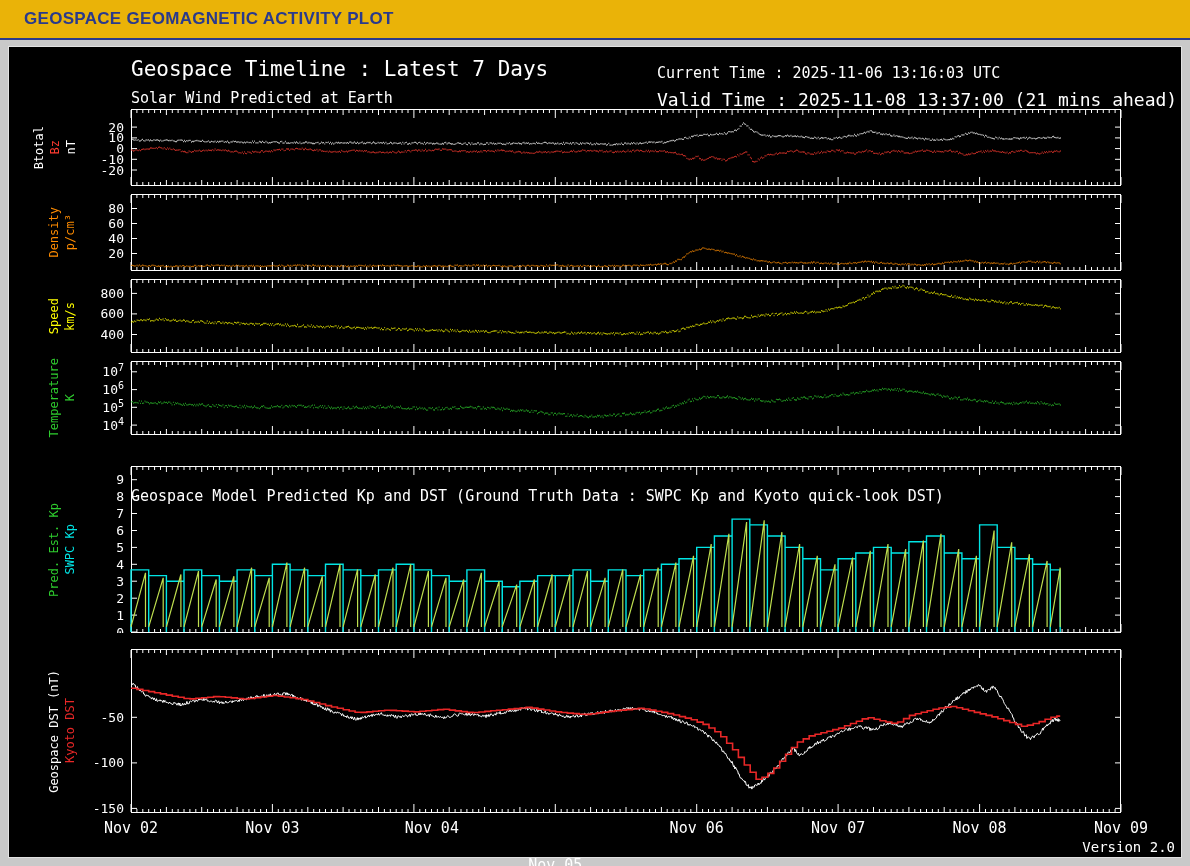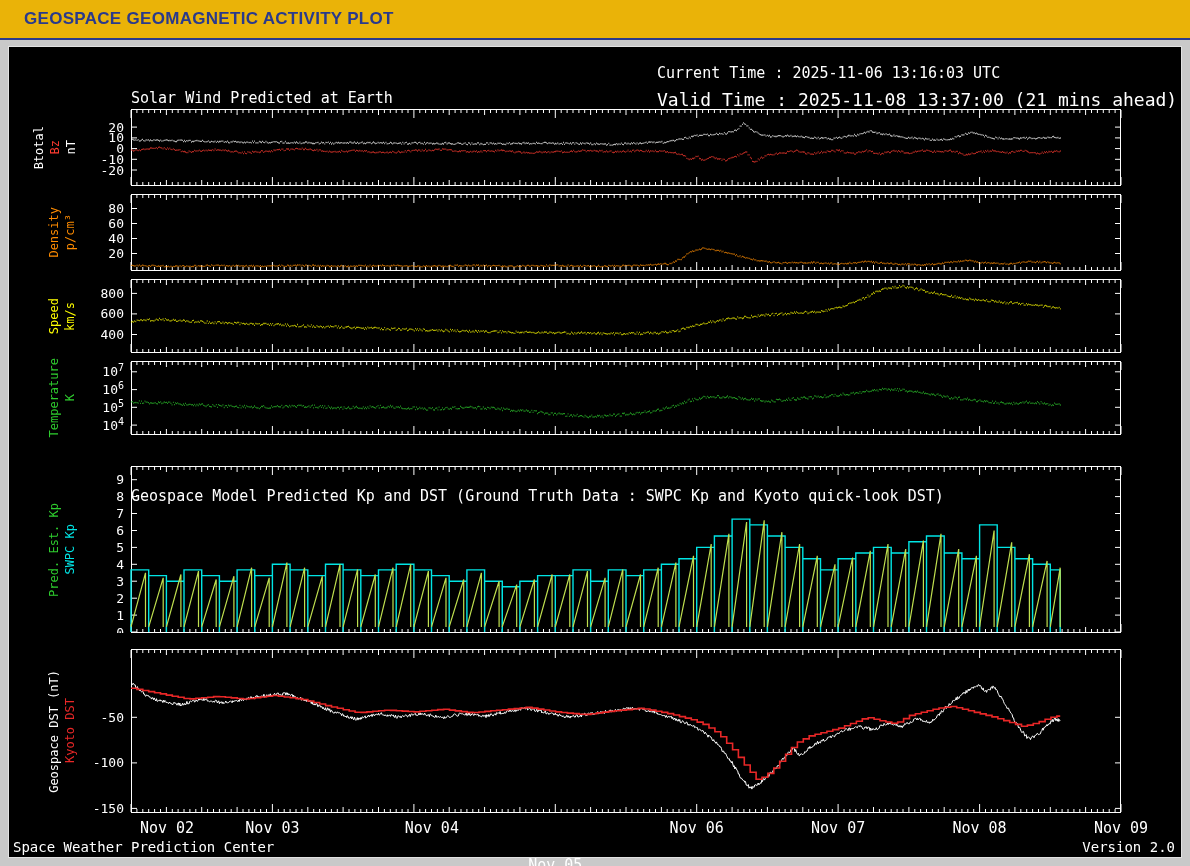--- a/index.html
+++ b/index.html
@@ -49,20 +49,21 @@
 </style>
 </head>
 <body>
 
 <div class="page">
   <header class="banner">
     <h1 class="banner-title">GEOSPACE GEOMAGNETIC ACTIVITY PLOT</h1>
   </header>
 
   <div class="plot-frame">
+    <div class="t plot-title">Geospace Timeline : Latest 7 Days</div>
     <div class="t current-time">Current Time : 2025-11-06 13:16:03 UTC</div>
     <div class="t solar-title">Solar Wind Predicted at Earth</div>
     <div class="t valid-time">Valid Time : 2025-11-08 13:37:00 (21 mins ahead)</div>
 
     <svg id="svg-bfield" class="panel" width="1174" height="77">
         <path d="M122.0 1v8M122.0 76v-8M127.9 1v3M127.9 76v-3M133.8 1v3M133.8 76v-3M139.7 1v3M139.7 76v-3M145.6 1v3M145.6 76v-3M151.5 1v3M151.5 76v-3M157.4 1v5M157.4 76v-5M163.3 1v3M163.3 76v-3M169.1 1v3M169.1 76v-3M175.0 1v3M175.0 76v-3M180.9 1v3M180.9 76v-3M186.8 1v3M186.8 76v-3M192.7 1v5M192.7 76v-5M198.6 1v3M198.6 76v-3M204.5 1v3M204.5 76v-3M210.4 1v3M210.4 76v-3M216.3 1v3M216.3 76v-3M222.2 1v3M222.2 76v-3M228.1 1v5M228.1 76v-5M234.0 1v3M234.0 76v-3M239.9 1v3M239.9 76v-3M245.7 1v3M245.7 76v-3M251.6 1v3M251.6 76v-3M257.5 1v3M257.5 76v-3M263.4 1v8M263.4 76v-8M269.3 1v3M269.3 76v-3M275.2 1v3M275.2 76v-3M281.1 1v3M281.1 76v-3M287.0 1v3M287.0 76v-3M292.9 1v3M292.9 76v-3M298.8 1v5M298.8 76v-5M304.7 1v3M304.7 76v-3M310.6 1v3M310.6 76v-3M316.5 1v3M316.5 76v-3M322.4 1v3M322.4 76v-3M328.3 1v3M328.3 76v-3M334.1 1v5M334.1 76v-5M340.0 1v3M340.0 76v-3M345.9 1v3M345.9 76v-3M351.8 1v3M351.8 76v-3M357.7 1v3M357.7 76v-3M363.6 1v3M363.6 76v-3M369.5 1v5M369.5 76v-5M375.4 1v3M375.4 76v-3M381.3 1v3M381.3 76v-3M387.2 1v3M387.2 76v-3M393.1 1v3M393.1 76v-3M399.0 1v3M399.0 76v-3M404.9 1v8M404.9 76v-8M410.8 1v3M410.8 76v-3M416.6 1v3M416.6 76v-3M422.5 1v3M422.5 76v-3M428.4 1v3M428.4 76v-3M434.3 1v3M434.3 76v-3M440.2 1v5M440.2 76v-5M446.1 1v3M446.1 76v-3M452.0 1v3M452.0 76v-3M457.9 1v3M457.9 76v-3M463.8 1v3M463.8 76v-3M469.7 1v3M469.7 76v-3M475.6 1v5M475.6 76v-5M481.5 1v3M481.5 76v-3M487.4 1v3M487.4 76v-3M493.2 1v3M493.2 76v-3M499.1 1v3M499.1 76v-3M505.0 1v3M505.0 76v-3M510.9 1v5M510.9 76v-5M516.8 1v3M516.8 76v-3M522.7 1v3M522.7 76v-3M528.6 1v3M528.6 76v-3M534.5 1v3M534.5 76v-3M540.4 1v3M540.4 76v-3M546.3 1v8M546.3 76v-8M552.2 1v3M552.2 76v-3M558.1 1v3M558.1 76v-3M564.0 1v3M564.0 76v-3M569.9 1v3M569.9 76v-3M575.7 1v3M575.7 76v-3M581.6 1v5M581.6 76v-5M587.5 1v3M587.5 76v-3M593.4 1v3M593.4 76v-3M599.3 1v3M599.3 76v-3M605.2 1v3M605.2 76v-3M611.1 1v3M611.1 76v-3M617.0 1v5M617.0 76v-5M622.9 1v3M622.9 76v-3M628.8 1v3M628.8 76v-3M634.7 1v3M634.7 76v-3M640.6 1v3M640.6 76v-3M646.5 1v3M646.5 76v-3M652.4 1v5M652.4 76v-5M658.2 1v3M658.2 76v-3M664.1 1v3M664.1 76v-3M670.0 1v3M670.0 76v-3M675.9 1v3M675.9 76v-3M681.8 1v3M681.8 76v-3M687.7 1v8M687.7 76v-8M693.6 1v3M693.6 76v-3M699.5 1v3M699.5 76v-3M705.4 1v3M705.4 76v-3M711.3 1v3M711.3 76v-3M717.2 1v3M717.2 76v-3M723.1 1v5M723.1 76v-5M729.0 1v3M729.0 76v-3M734.9 1v3M734.9 76v-3M740.7 1v3M740.7 76v-3M746.6 1v3M746.6 76v-3M752.5 1v3M752.5 76v-3M758.4 1v5M758.4 76v-5M764.3 1v3M764.3 76v-3M770.2 1v3M770.2 76v-3M776.1 1v3M776.1 76v-3M782.0 1v3M782.0 76v-3M787.9 1v3M787.9 76v-3M793.8 1v5M793.8 76v-5M799.7 1v3M799.7 76v-3M805.6 1v3M805.6 76v-3M811.5 1v3M811.5 76v-3M817.4 1v3M817.4 76v-3M823.3 1v3M823.3 76v-3M829.1 1v8M829.1 76v-8M835.0 1v3M835.0 76v-3M840.9 1v3M840.9 76v-3M846.8 1v3M846.8 76v-3M852.7 1v3M852.7 76v-3M858.6 1v3M858.6 76v-3M864.5 1v5M864.5 76v-5M870.4 1v3M870.4 76v-3M876.3 1v3M876.3 76v-3M882.2 1v3M882.2 76v-3M888.1 1v3M888.1 76v-3M894.0 1v3M894.0 76v-3M899.9 1v5M899.9 76v-5M905.8 1v3M905.8 76v-3M911.6 1v3M911.6 76v-3M917.5 1v3M917.5 76v-3M923.4 1v3M923.4 76v-3M929.3 1v3M929.3 76v-3M935.2 1v5M935.2 76v-5M941.1 1v3M941.1 76v-3M947.0 1v3M947.0 76v-3M952.9 1v3M952.9 76v-3M958.8 1v3M958.8 76v-3M964.7 1v3M964.7 76v-3M970.6 1v8M970.6 76v-8M976.5 1v3M976.5 76v-3M982.4 1v3M982.4 76v-3M988.3 1v3M988.3 76v-3M994.1 1v3M994.1 76v-3M1000.0 1v3M1000.0 76v-3M1005.9 1v5M1005.9 76v-5M1011.8 1v3M1011.8 76v-3M1017.7 1v3M1017.7 76v-3M1023.6 1v3M1023.6 76v-3M1029.5 1v3M1029.5 76v-3M1035.4 1v3M1035.4 76v-3M1041.3 1v5M1041.3 76v-5M1047.2 1v3M1047.2 76v-3M1053.1 1v3M1053.1 76v-3M1059.0 1v3M1059.0 76v-3M1064.9 1v3M1064.9 76v-3M1070.8 1v3M1070.8 76v-3M1076.6 1v5M1076.6 76v-5M1082.5 1v3M1082.5 76v-3M1088.4 1v3M1088.4 76v-3M1094.3 1v3M1094.3 76v-3M1100.2 1v3M1100.2 76v-3M1106.1 1v3M1106.1 76v-3M1112.0 1v8M1112.0 76v-8M123 18.1h5M1111 18.1h-5M123 28.9h5M1111 28.9h-5M123 39.6h5M1111 39.6h-5M123 50.3h5M1111 50.3h-5M123 61.0h5M1111 61.0h-5" stroke="#fff" stroke-width="1" fill="none"></path>
         <rect x="122.5" y="0.5" width="989" height="76" fill="none" stroke="#fff" stroke-width="1"></rect>
         <text x="115" y="22.642857142857146" text-anchor="end" class="ytick">20</text>
         <text x="115" y="33.357142857142854" text-anchor="end" class="ytick">10</text>
         <text x="115" y="44.07142857142857" text-anchor="end" class="ytick">0</text>
@@ -146,26 +147,25 @@
     <div class="vlabels" id="vl-kp">
       <span class="vlabel" style="color:#2ecc2e">Pred. Est. Kp</span>
       <span class="vlabel" style="color:#00e5e5">SWPC Kp</span>
     </div>
     <div class="vlabels" id="vl-dst">
       <span class="vlabel" style="color:#ffffff">Geospace DST (nT)</span>
       <span class="vlabel" style="color:#e82727">Kyoto DST</span>
     </div>
 
     <div id="xlabels">
-        <span class="xlabel" style="left: 122px; margin-left: 36px;">Nov 02</span>
+        <span class="xlabel" style="left: 122px;">Nov 02</span>
         <span class="xlabel" style="left: 263.429px;">Nov 03</span>
         <span class="xlabel" style="left: 404.857px; padding-left: 36px;">Nov 04</span>
         <span class="xlabel" style="left: 546.286px; margin-top: 37px;">Nov 05</span>
         <span class="xlabel" style="left: 687.714px;">Nov 06</span>
         <span class="xlabel" style="left: 829.143px;">Nov 07</span>
         <span class="xlabel" style="left: 970.571px;">Nov 08</span>
         <span class="xlabel" style="left: 1112px;">Nov 09</span>
       </div>
 
-    <div class="t footer-left">Space Weather Prediction Center</div>
     <div class="t footer-right">Version 2.0</div>
   </div>
 </div>
 
 </body></html>

